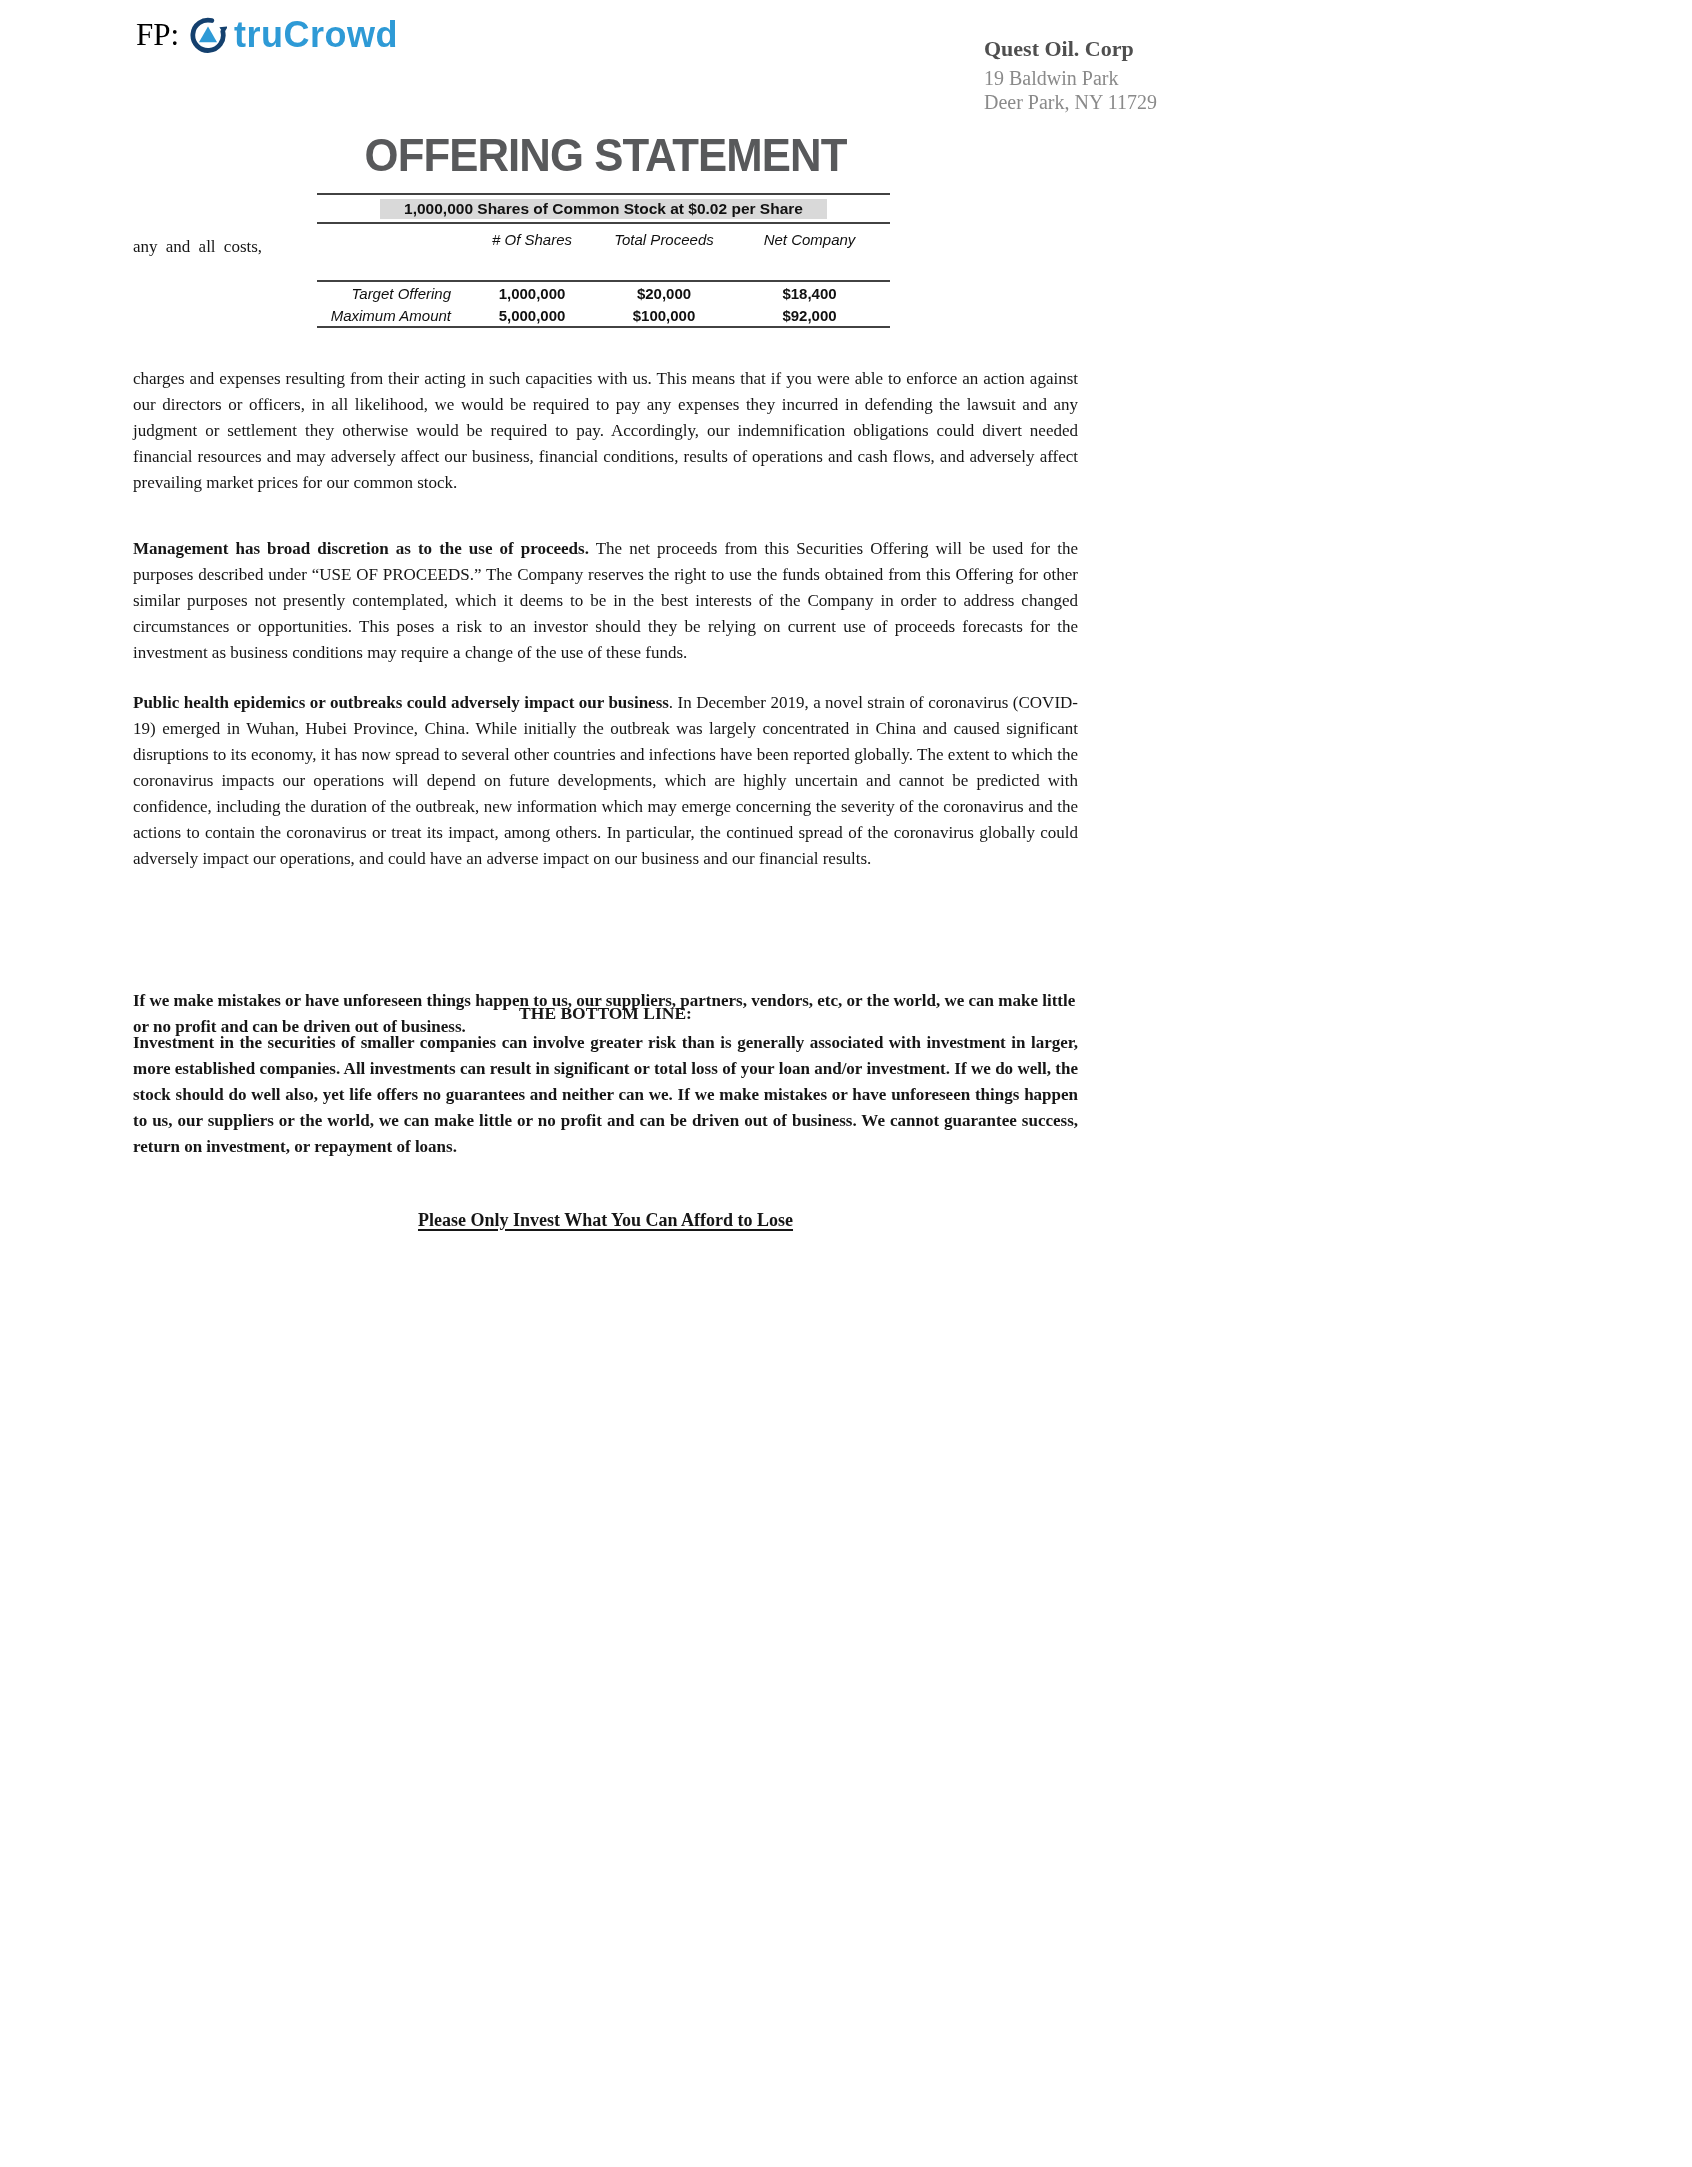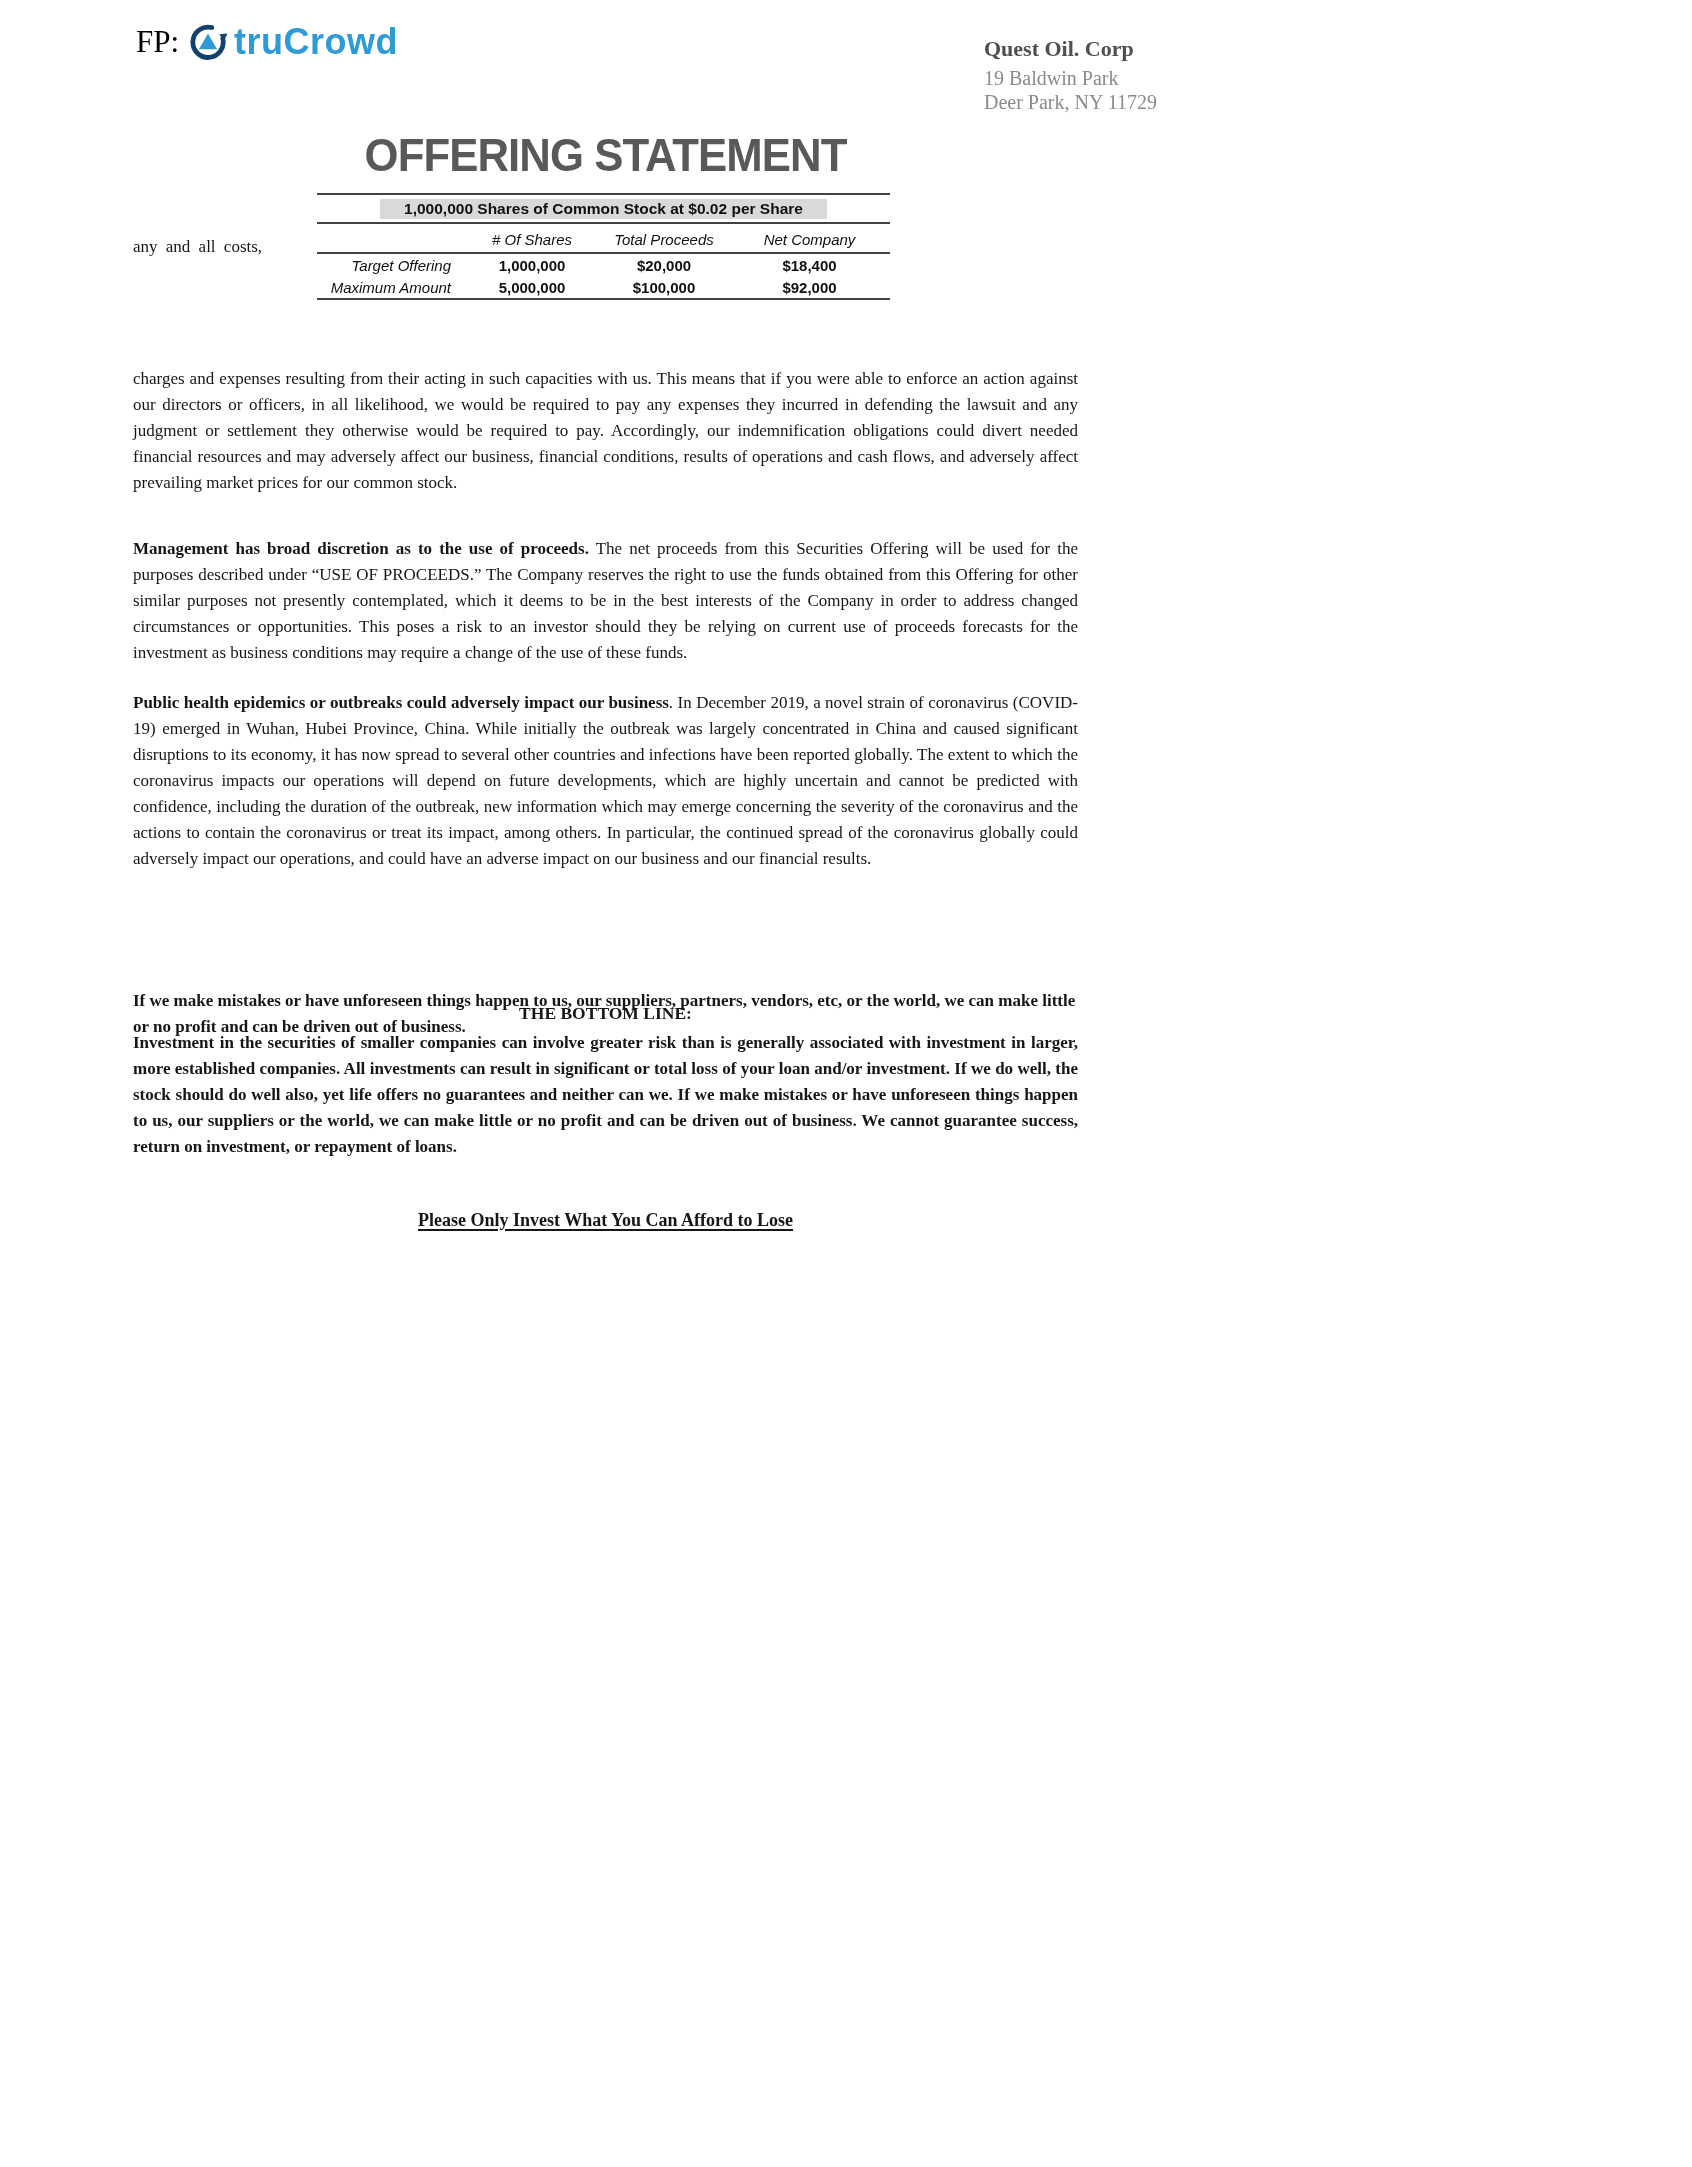--- a/index.html
+++ b/index.html
@@ -11,21 +11,21 @@
     background: #ffffff;
     font-family: "Liberation Serif", "DejaVu Serif", serif;
     color: #161616;
     overflow: hidden;
   }
 
   
   .brand {
     position: absolute;
     left: 136px;
-    top: 21px;
+    top: 14px;
     display: flex;
     align-items: center;
     gap: 10px;
   }
   .fp { font-size: 31px; color: #000; }
   .logo { display: flex; align-items: center; gap: 7px; }
   .logo-icon { display: block; }
   .logo-text {
     font-family: "Liberation Sans", "DejaVu Sans", sans-serif;
     font-size: 36px;
@@ -68,21 +68,21 @@
   .t-band { height: 27px; display: flex; align-items: center; justify-content: center; }
   .hl {
     background: var(--highlight-gray, #d9d9d9);
     font-weight: bold;
     font-size: 15.5px;
     padding: 1px 24px;
     white-space: nowrap;
   }
   .t-grid { display: grid; grid-template-columns: 148px 134px 130px 161px; align-items: center; }
   .t-cols {
-    height: 28px;
+    height: 56px;
     align-items: start;
     padding-top: 7px;
     font-style: italic;
     font-size: 15px;
     text-align: center;
   }
   .t-row { height: 22px; font-size: 15px; text-align: center; }
   .t-label { font-style: italic; text-align: right; padding-right: 14px; }
   .t-num { font-weight: bold; }
 

